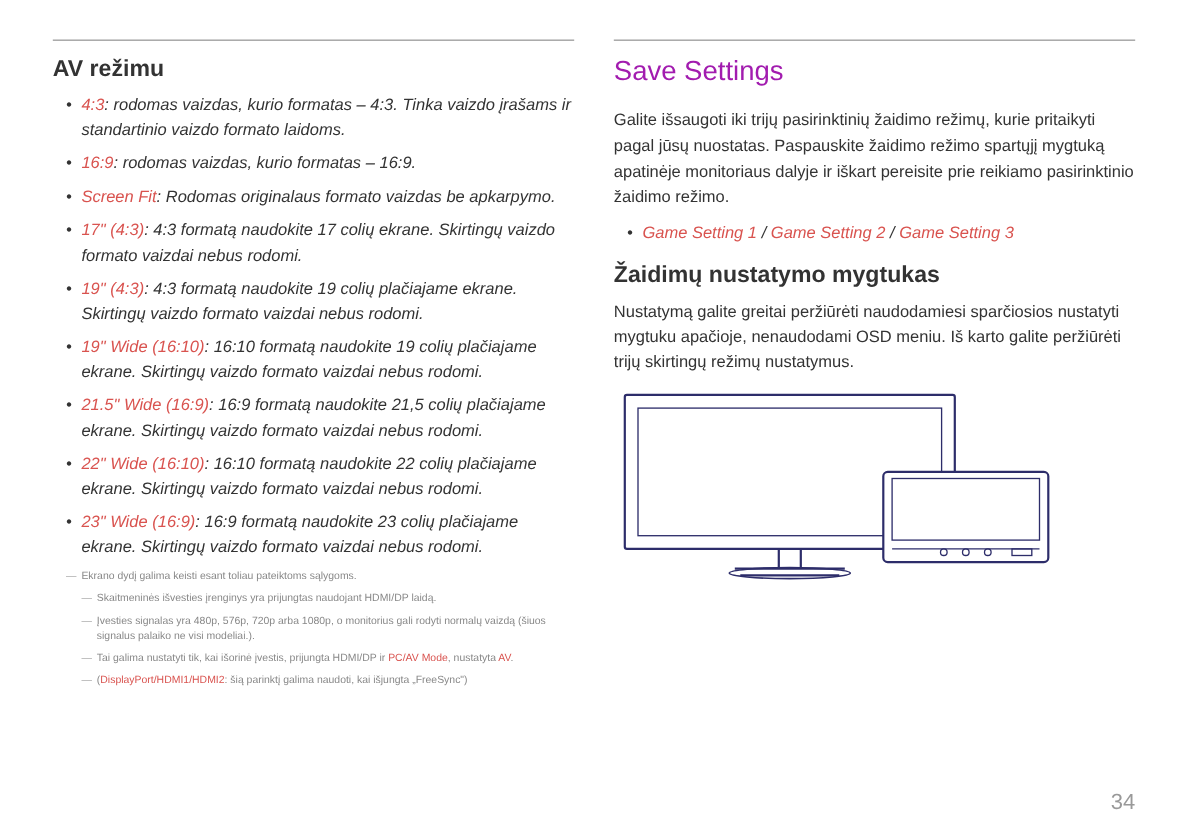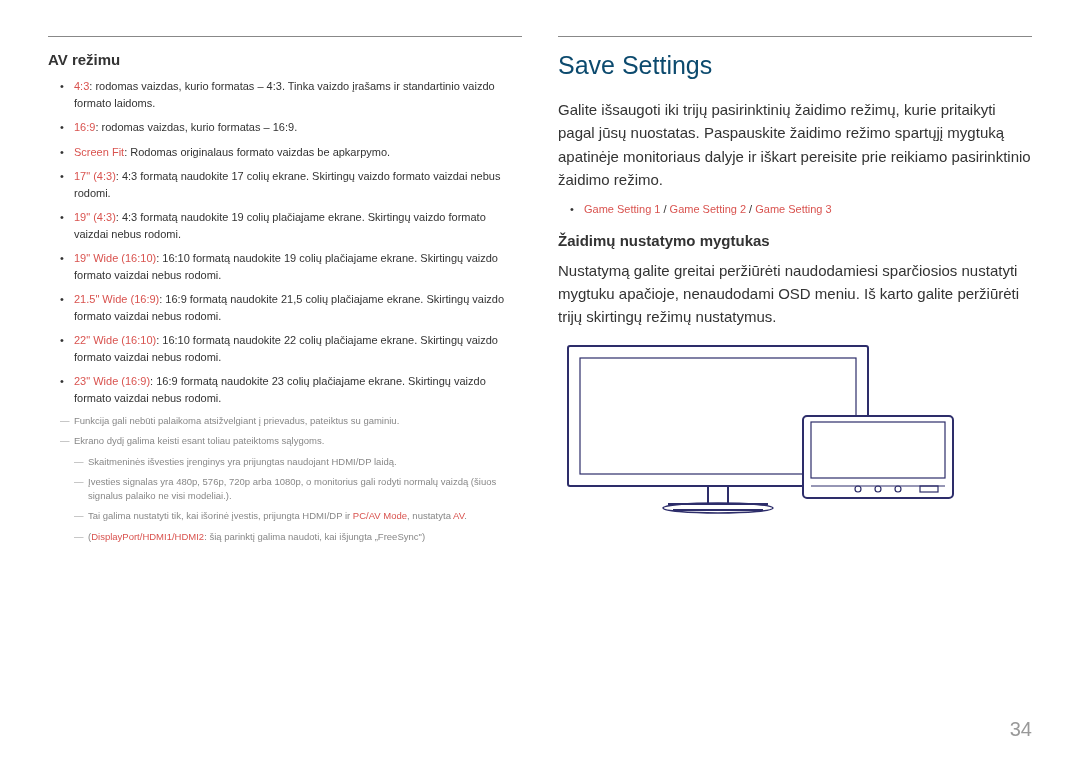--- a/index.html
+++ b/index.html
@@ -19,43 +19,44 @@
   .col {
     flex: 1;
     min-width: 0;
   }
   .hr-top {
     border: none;
     border-top: 1px solid #888;
     margin-bottom: 14px;
   }
   h3.section-sub {
-    font-size: 15px;
+    font-size: 21px;
     font-weight: 600;
     color: #333;
     margin-bottom: 10px;
   }
   h2.section-title {
     font-size: 25px;
     font-weight: 400;
-    color: #0c4a6e;
+    color: #a21caf;
     margin-bottom: 18px;
   }
   ul.bullets {
     list-style: none;
     padding-left: 16px;
     margin-bottom: 8px;
   }
   ul.bullets > li {
     position: relative;
-    font-size: 11px;
+    font-size: 15px;
     line-height: 1.5;
     color: #333;
     margin-bottom: 8px;
     padding-left: 10px;
+    font-style: italic;
   }
   ul.bullets > li::before {
     content: "•";
     position: absolute;
     left: -4px;
     top: 0;
   }
   .hl { color: #d9534f; }
   .sep { color: #333; }
   .dashnote {
@@ -109,21 +110,20 @@
       <li><span class="hl">4:3</span><span>: rodomas vaizdas, kurio formatas – 4:3. Tinka vaizdo įrašams ir standartinio vaizdo formato laidoms.</span></li>
       <li><span class="hl">16:9</span><span>: rodomas vaizdas, kurio formatas – 16:9.</span></li>
       <li><span class="hl">Screen Fit</span><span>: Rodomas originalaus formato vaizdas be apkarpymo.</span></li>
       <li><span class="hl">17" (4:3)</span><span>: 4:3 formatą naudokite 17 colių ekrane. Skirtingų vaizdo formato vaizdai nebus rodomi.</span></li>
       <li><span class="hl">19" (4:3)</span><span>: 4:3 formatą naudokite 19 colių plačiajame ekrane. Skirtingų vaizdo formato vaizdai nebus rodomi.</span></li>
       <li><span class="hl">19" Wide (16:10)</span><span>: 16:10 formatą naudokite 19 colių plačiajame ekrane. Skirtingų vaizdo formato vaizdai nebus rodomi.</span></li>
       <li><span class="hl">21.5" Wide (16:9)</span><span>: 16:9 formatą naudokite 21,5 colių plačiajame ekrane. Skirtingų vaizdo formato vaizdai nebus rodomi.</span></li>
       <li><span class="hl">22" Wide (16:10)</span><span>: 16:10 formatą naudokite 22 colių plačiajame ekrane. Skirtingų vaizdo formato vaizdai nebus rodomi.</span></li>
       <li><span class="hl">23" Wide (16:9)</span><span>: 16:9 formatą naudokite 23 colių plačiajame ekrane. Skirtingų vaizdo formato vaizdai nebus rodomi.</span></li>
     </ul>
-    <div class="dashnote">Funkcija gali nebūti palaikoma atsižvelgiant į prievadus, pateiktus su gaminiu.</div>
     <div class="dashnote">Ekrano dydį galima keisti esant toliau pateiktoms sąlygoms.</div>
     <div class="dashnote nested">Skaitmeninės išvesties įrenginys yra prijungtas naudojant HDMI/DP laidą.</div>
     <div class="dashnote nested">Įvesties signalas yra 480p, 576p, 720p arba 1080p, o monitorius gali rodyti normalų vaizdą (šiuos signalus palaiko ne visi modeliai.).</div>
     <div class="dashnote nested">
       <span>Tai galima nustatyti tik, kai išorinė įvestis, prijungta HDMI/DP ir </span><span class="hl">PC/AV Mode</span><span>, nustatyta </span><span class="hl">AV</span><span>.</span>
     </div>
     <div class="dashnote nested" style="padding-left:40px;">
       <span></span><span>(</span><span class="hl">DisplayPort/HDMI1/HDMI2</span><span>: šią parinktį galima naudoti, kai išjungta „FreeSync")</span>
     </div>
   </div>

